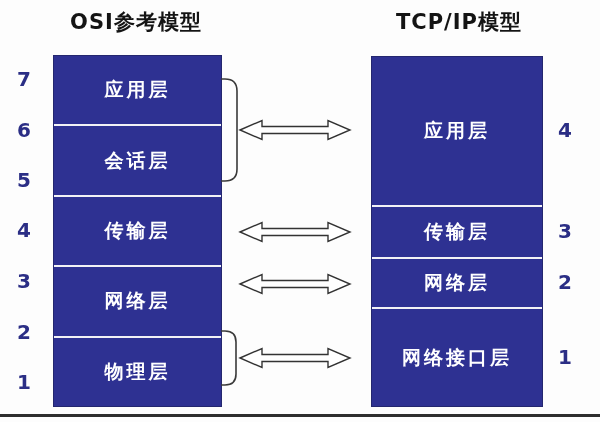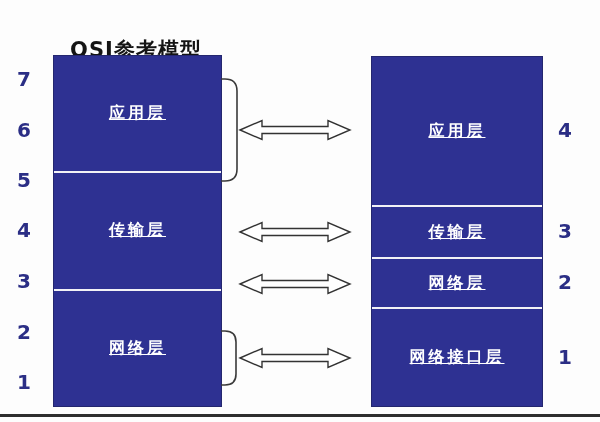--- a/index.html
+++ b/index.html
@@ -3,38 +3,37 @@
 <meta charset="utf-8">
 <style>
   html,body { margin:0; padding:0; background:#ffffff; }
   .stage {
     position:relative; width:600px; height:422px;
     background:#fdfdfd; overflow:hidden;
     font-family:"DejaVu Sans","Liberation Sans",sans-serif;
   }
   .title {
     position:absolute; top:8px; width:210px; text-align:center;
-    font-size:21px; font-weight:bold; color:#141414; letter-spacing:1px;margin-top:28px;
+    font-size:21px; font-weight:bold; color:#141414; letter-spacing:1px;
   }
   .title.osi { left:31px; }
   .title.tcp { left:354px; }
 
   .stack {
     position:absolute; background:#2e3192;
     display:flex; flex-direction:column;
     border:1px solid #24276f; box-sizing:border-box;
   }
   .stack.osi-stack  { left:53px;  top:55px; width:169px; height:352px; }
   .stack.tcp-stack  { left:371px; top:56px; width:172px; height:351px; }
 
   .row {
     display:flex; align-items:center; justify-content:center;
-    color:#ffffff; font-size:16px; font-weight:bold; letter-spacing:3px;
+    color:#ffffff; font-size:19px; font-weight:bold; letter-spacing:3px;
     box-sizing:border-box;
-    text-decoration:underline;
   }
   .osi-stack .row { flex:1; }
   .row + .row { border-top:2px solid #f2f2f6; }
   .tcp-stack .r-tall { height:148px; }
   .tcp-stack .r-mid1 { height:52px; }
   .tcp-stack .r-mid2 { height:50px; }
   .tcp-stack .r-bottom { flex:1; }
 
   .num {
     position:absolute; width:28px; text-align:center;
@@ -49,33 +48,36 @@
     position:absolute; left:0; top:414px; width:600px; height:3px;
     background:#2e2e2e;
   }
 </style>
 </head>
 <body>
 
 <div class="stage">
 
   <div class="title osi">OSI参考模型</div>
+  <div class="title tcp">TCP/IP模型</div>
 
   <div class="num l" style="top:67px">7</div>
   <div class="num l" style="top:118px">6</div>
   <div class="num l" style="top:168px">5</div>
   <div class="num l" style="top:218px">4</div>
   <div class="num l" style="top:269px">3</div>
   <div class="num l" style="top:320px">2</div>
   <div class="num l" style="top:370px">1</div>
 
   <div class="stack osi-stack">
     <div class="row">应用层</div>
+    <div class="row">会话层</div>
     <div class="row">传输层</div>
     <div class="row">网络层</div>
+    <div class="row">物理层</div>
   </div>
 
   <svg class="brace-icon" style="left:221px; top:78px" width="18" height="104" viewBox="0 0 18 104">
     <path d="M0,1 h4 q12,0 12,12 v78 q0,12 -12,12 h-4" fill="none" stroke="#3a3a3a" stroke-width="1.6"></path>
   </svg>
 
   <svg class="brace-icon" style="left:221px; top:330px" width="18" height="56" viewBox="0 0 18 56">
     <path d="M0,1 h4 q11,0 11,11 v32 q0,11 -11,11 h-4" fill="none" stroke="#3a3a3a" stroke-width="1.6"></path>
   </svg>
 

